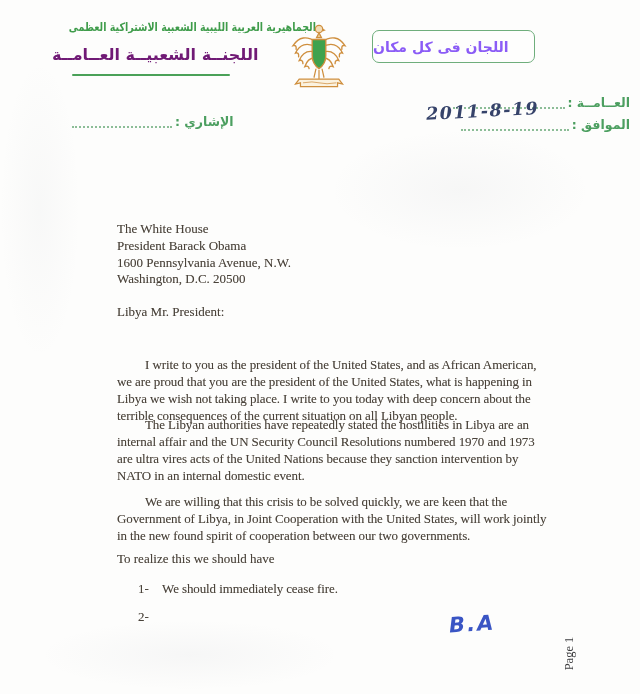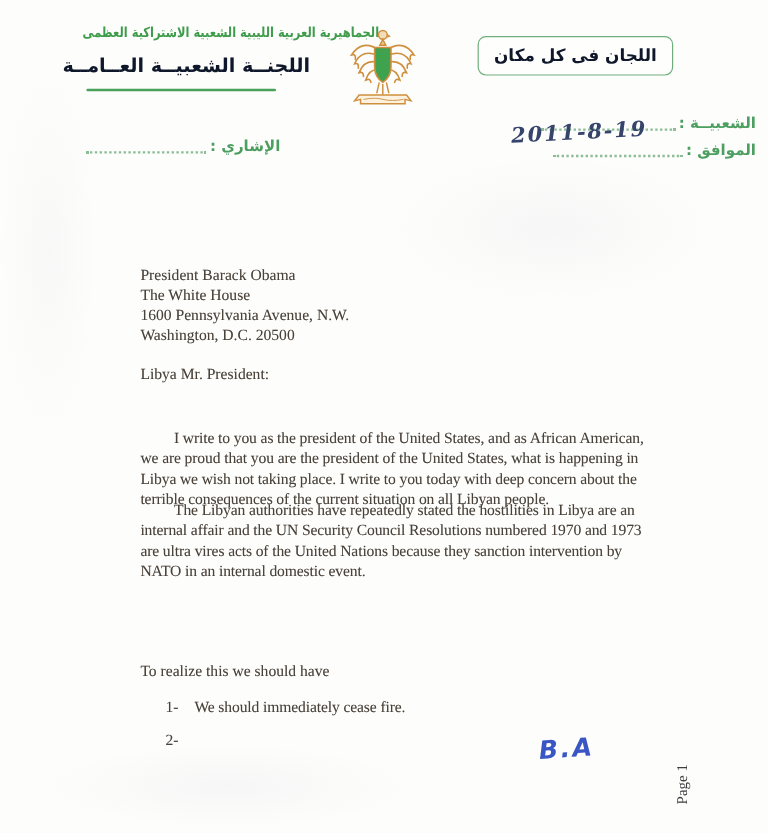--- a/index.html
+++ b/index.html
@@ -24,31 +24,31 @@
     position:absolute;left:52px;top:17px;width:198px;text-align:center;
     color:#3f9c4b;font-family:"DejaVu Sans", sans-serif;
   }
   .lh-line1{
     font-size:11.5px;font-weight:bold;white-space:nowrap;
     transform:scaleX(0.83);transform-origin:50% 50%;
     letter-spacing:-0.5px;line-height:20px;
   }
   .lh-line2{
     font-size:16px;font-weight:bold;line-height:24px;margin-top:6px;
-    letter-spacing:0.5px;white-space:nowrap;color:#0f172a;
+    letter-spacing:0.5px;white-space:nowrap;color:#701a75;
   }
   .lh-underline{width:158px;height:2px;background:#4aa158;margin:7px auto 0 auto;border-radius:1px;}
 
   .emblem{position:absolute;left:288px;top:21px;width:62px;height:68px;}
 
   .slogan-box{
-    position:absolute;left:398px;top:30px;width:161px;height:31px;
+    position:absolute;left:372px;top:30px;width:161px;height:31px;
     border:1.6px solid #6fae7c;border-radius:7px;
-    display:flex;align-items:center;justify-content:center;
-    font-family:"DejaVu Sans", sans-serif;font-size:14px;font-weight:bold;color:#0f172a;
+    display:flex;align-items:center;justify-content:flex-start;
+    font-family:"DejaVu Sans", sans-serif;font-size:14px;font-weight:bold;color:#8b5cf6;
     background:rgba(255,255,255,0.4);
   }
 
   
   .meta-right{
     position:absolute;right:10px;top:89px;width:225px;direction:rtl;
     font-family:"DejaVu Sans", sans-serif;font-size:12.5px;color:#4c9f60;font-weight:bold;
   }
   .meta-row{height:22px;display:flex;align-items:flex-end;direction:rtl;}
   .meta-label{white-space:nowrap;line-height:16px;}
@@ -143,46 +143,47 @@
       <path d="M24 100 Q40 97 50 100 Q62 103 78 100" stroke="#cf8f3e" stroke-width="1.2" fill="none"></path>
     </svg>
   </div>
 
   <div class="slogan-box">
     <span>اللجان فى كل مكان</span>
   </div>
 
   <div class="meta-right">
     <div class="meta-row">
-      <span class="meta-label">الشعبيــة :</span>
+      <span class="meta-label">العــامــة :</span>
       <span class="leader w1"></span>
     </div>
     <div class="meta-row">
       <span class="meta-label">الموافق :</span>
       <span class="leader w2"></span>
     </div>
   </div>
   <div class="hand-date">2011-8-19</div>
 
   <div class="meta-ref">
     <span class="meta-label">الإشاري :</span>
     <span class="leader w3"></span>
   </div>
 
   <div class="addr serif">
+    <div>The White House</div>
     <div>President Barack Obama</div>
-    <div>The White House</div>
     <div>1600 Pennsylvania Avenue, N.W.</div>
     <div>Washington, D.C. 20500</div>
   </div>
 
   <div class="salutation serif">Libya Mr. President:</div>
 
   <div class="para p1 serif">I write to you as the president of the United States, and as African American, we are proud that you are the president of the United States, what is happening in Libya we wish not taking place. I write to you today with deep concern about the terrible consequences of the current situation on all Libyan people.</div>
   <div class="para p2 serif">The Libyan authorities have repeatedly stated the hostilities in Libya are an internal affair and the UN Security Council Resolutions numbered 1970 and 1973 are ultra vires acts of the United Nations because they sanction intervention by NATO in an internal domestic event.</div>
+  <div class="para p3 serif">We are willing that this crisis to be solved quickly, we are keen that the Government of Libya, in Joint Cooperation with the United States, will work jointly in the new found spirit of cooperation between our two governments.</div>
 
   <div class="leadin serif">To realize this we should have</div>
 
   <div class="list-item li1 serif">
     <span class="list-num">1-</span>
     <span>We should immediately cease fire.</span>
   </div>
   <div class="list-item li2 serif">
     <span class="list-num">2-</span>
   </div>

